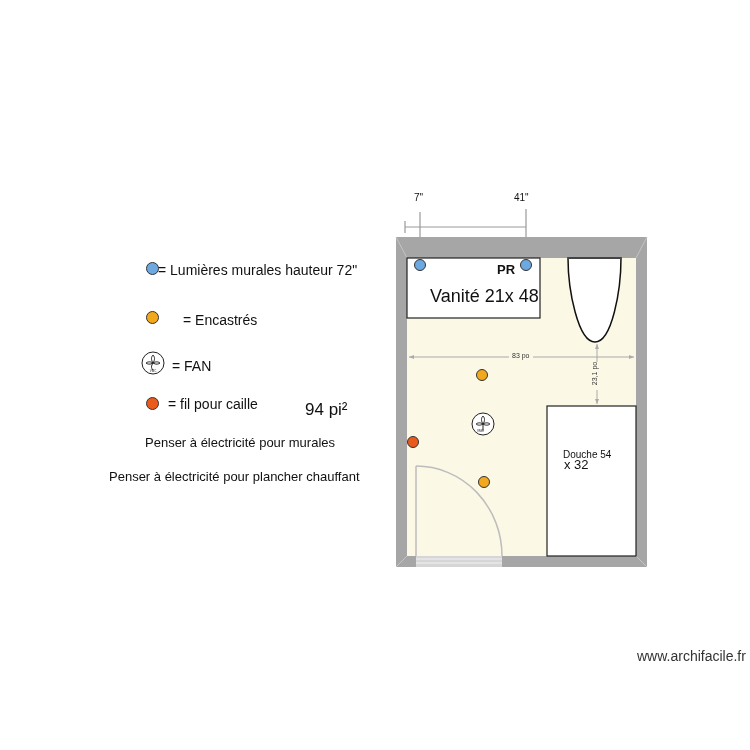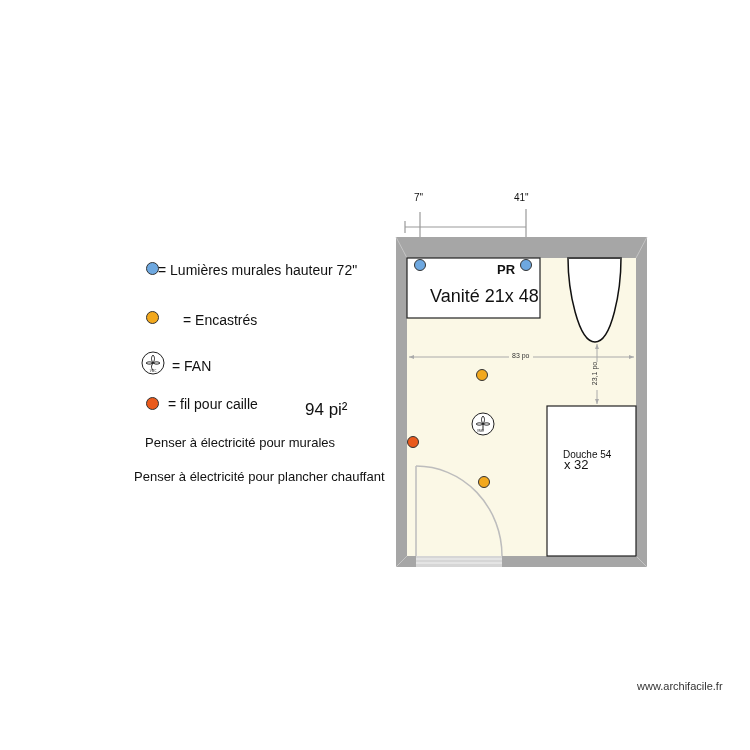--- a/index.html
+++ b/index.html
@@ -25,21 +25,21 @@
   </svg>
   <div class="txt" style="left:172px;top:358px;font-size:14px;">= FAN</div>
 
   <div class="abs" style="left:146px;top:397px;width:11px;height:11px;border-radius:50%;background:#ea5a1c;border:1px solid #333;"></div>
   <div class="txt" style="left:168px;top:396px;font-size:14px;">= fil pour caille</div>
 </div>
 
 <div class="txt" style="left:305px;top:400px;font-size:17px;">94 pi²</div>
 
 <div class="txt" style="left:145px;top:435px;font-size:13px;">Penser à électricité pour murales</div>
-<div class="txt" style="left:109px;top:469px;font-size:13px;margin-left:25px;">Penser à électricité pour plancher chauffant</div>
+<div class="txt" style="left:109px;top:469px;font-size:13px;">Penser à électricité pour plancher chauffant</div>
 
 <svg class="abs" style="left:0;top:0;" width="750" height="750" viewBox="0 0 750 750">
 
   <g>
     <line x1="405" y1="227" x2="526" y2="227" stroke="#999" stroke-width="1.2"></line>
     <line x1="405" y1="221" x2="405" y2="233" stroke="#999" stroke-width="1.2"></line>
     <line x1="420" y1="212" x2="420" y2="242" stroke="#999" stroke-width="1.2"></line>
     <line x1="526" y1="209" x2="526" y2="240" stroke="#999" stroke-width="1.2"></line>
   </g>
 
@@ -95,13 +95,13 @@
 <div class="txt" style="left:414px;top:192px;font-size:10px;">7"</div>
 <div class="txt" style="left:514px;top:192px;font-size:10px;">41"</div>
 <div class="txt" style="left:497px;top:262px;font-size:13px;font-weight:bold;">PR</div>
 <div class="txt" style="left:430px;top:286px;font-size:18px;">Vanité 21x 48</div>
 <div class="txt" style="left:512px;top:352px;font-size:7px;color:#333;">83 po</div>
 <div class="txt" style="left:583px;top:370px;font-size:7px;color:#333;transform:rotate(-90deg);">23,1 po</div>
 <div class="txt" style="left:477px;top:429px;font-size:3px;">VMC</div>
 <div class="txt" style="left:563px;top:443px;font-size:10px;margin-top:6px;">Douche 54</div>
 <div class="txt" style="left:564px;top:457px;font-size:13px;"> x 32</div>
 
-<div class="txt" style="left:637px;top:648px;font-size:11px;color:#333;margin-top:32px;">www.archifacile.fr</div>
+<div class="txt" style="left:637px;top:648px;font-size:14px;color:#333;">www.archifacile.fr</div>
 
 </body></html>

